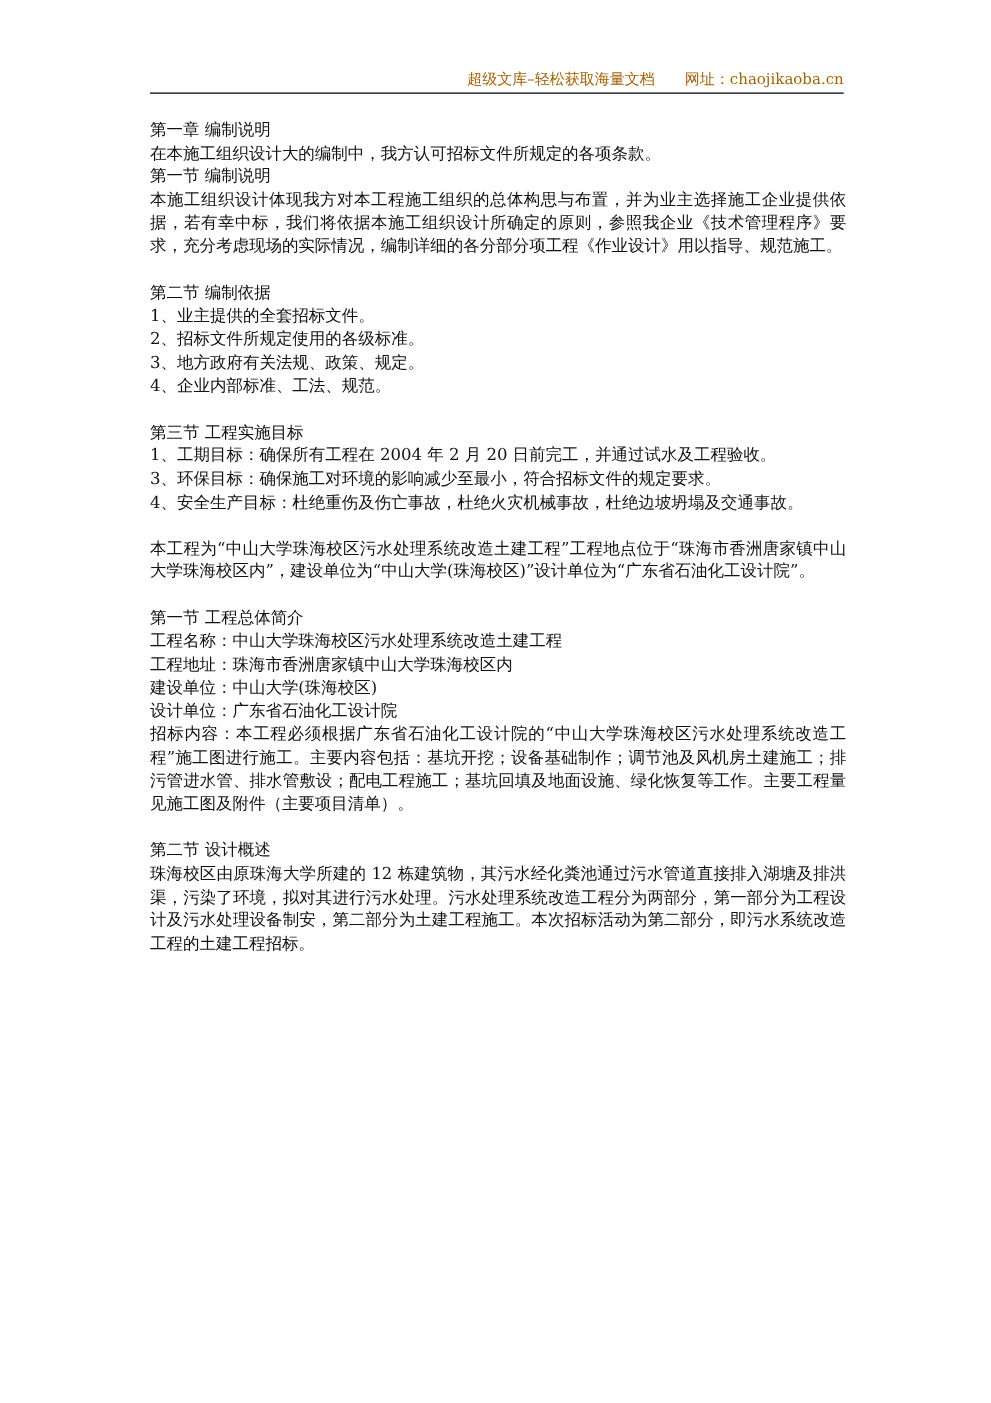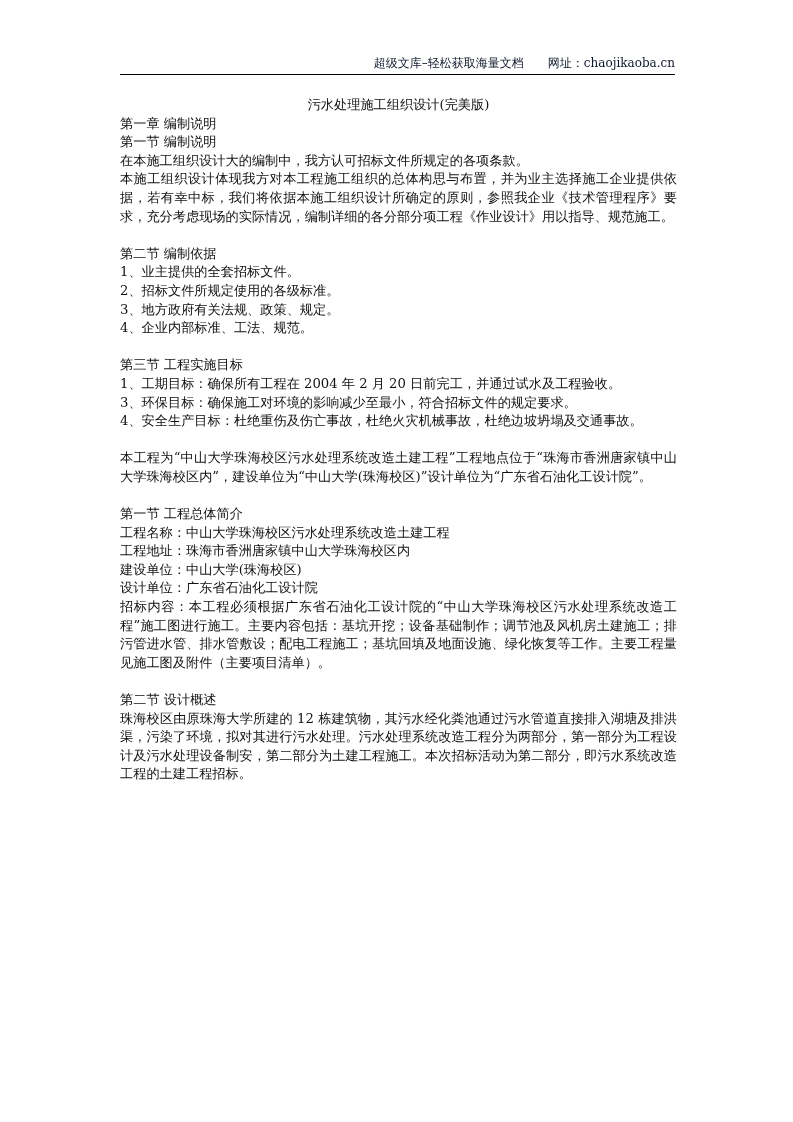--- a/index.html
+++ b/index.html
@@ -1,42 +1,41 @@
 <!DOCTYPE html>
 <html><head>
 <meta charset="utf-8">
 <style>
   html, body { margin: 0; padding: 0; background: #ffffff; }
   body { width: 793px; height: 1122px; position: relative; overflow: hidden;
          font-family: "DejaVu Serif", "Liberation Serif", serif; color: #111; }
   .header { position: absolute; left: 120px; top: 55px; width: 555px; height: 19px;
             border-bottom: 1.3px solid #000; font-size: 12px; text-align: right;
-            line-height: 16px; color: #0f172a; }
+            line-height: 16px; color: #a16207; }
   .header span { margin-left: 4px; }
   .header .gap { display: inline-block; width: 20px; }
   .content { position: absolute; left: 120px; top: 96px; width: 557px;
              font-size: 13.2px; line-height: 18.6px; }
   .title { text-align: center; margin: 0; font-weight: normal; font-size: 13.2px; }
   .line { margin: 0; white-space: nowrap; }
   .para { margin: 0; text-align: justify; text-align-last: left; }
   .blank { height: 18.6px; }
 </style>
 </head>
 <body>
 
 <div class="header">
   <span>超级文库–轻松获取海量文档</span><span class="gap"></span><span style="margin-left:0">网址：</span><span style="margin-left:0">chaojikaoba.cn</span>
 </div>
 
 <div class="content">
-  <p class="title">污水处理施工组织设计(完美版)</p>
 
   <p class="line">第一章 编制说明</p>
+  <p class="line">在本施工组织设计大的编制中，我方认可招标文件所规定的各项条款。</p>
   <p class="line">第一节 编制说明</p>
-  <p class="line">在本施工组织设计大的编制中，我方认可招标文件所规定的各项条款。</p>
   <p class="para">本施工组织设计体现我方对本工程施工组织的总体构思与布置，并为业主选择施工企业提供依据，若有幸中标，我们将依据本施工组织设计所确定的原则，参照我企业《技术管理程序》要求，充分考虑现场的实际情况，编制详细的各分部分项工程《作业设计》用以指导、规范施工。</p>
   <div class="blank"></div>
 
   <p class="line">第二节 编制依据</p>
   <p class="line">1、业主提供的全套招标文件。</p>
   <p class="line">2、招标文件所规定使用的各级标准。</p>
   <p class="line">3、地方政府有关法规、政策、规定。</p>
   <p class="line">4、企业内部标准、工法、规范。</p>
   <div class="blank"></div>
 

